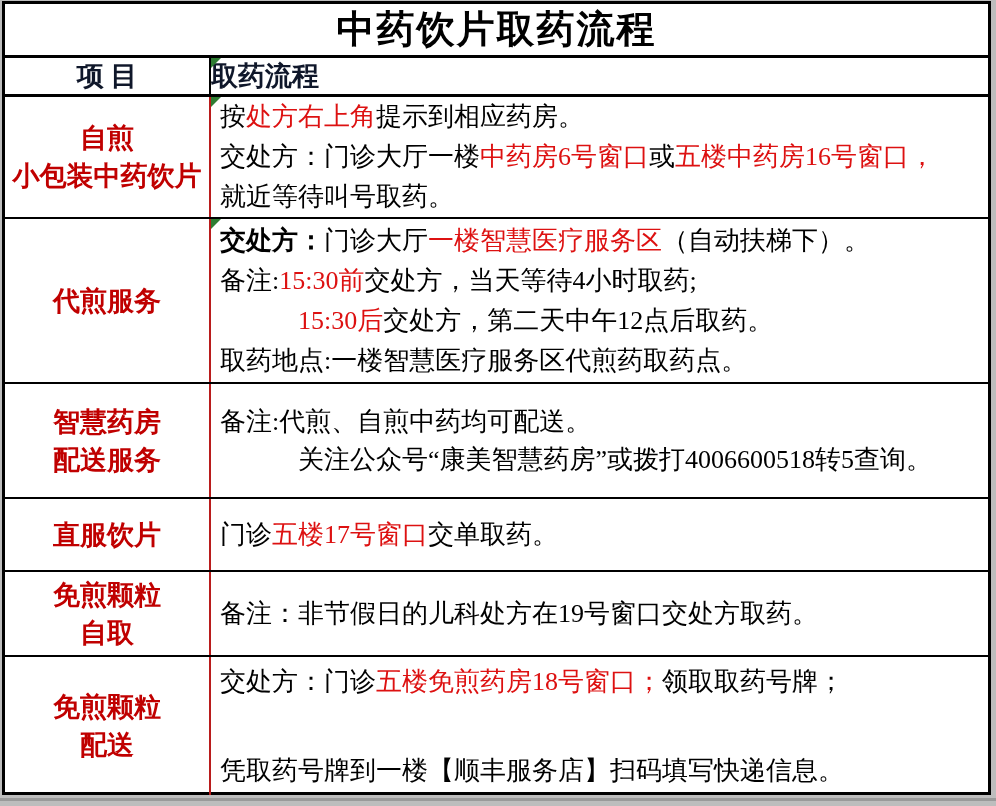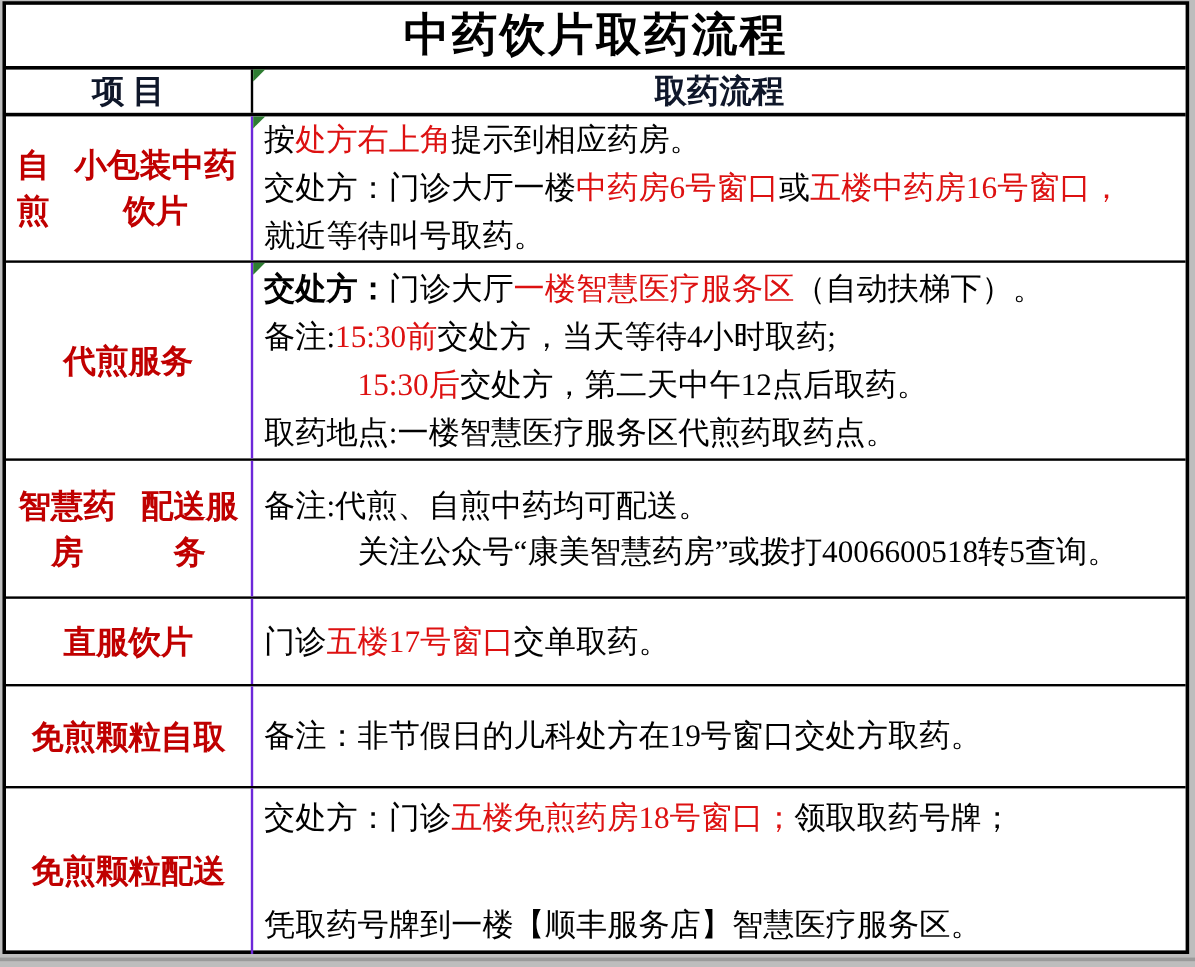--- a/index.html
+++ b/index.html
@@ -32,34 +32,34 @@
     display:flex;
     font-size:27px;font-weight:bold;color:#0f172a;
   }
   .header-left{
     width:206px;box-sizing:border-box;
     border-right:2px solid #000;
     display:flex;align-items:center;justify-content:center;
   }
   .header-right{
     flex:1;position:relative;
-    display:flex;align-items:center;justify-content:center;
+    display:flex;align-items:center;
   }
   .rows{flex:1;display:flex;flex-direction:column;}
   .row{display:flex;box-sizing:border-box;border-bottom:2px solid #000;}
   .row:nth-child(1){height:122px;}
   .row:nth-child(2){height:165px;}
   .row:nth-child(3){height:115px;}
   .row:nth-child(4){height:73px;}
   .row:nth-child(5){height:85px;}
   .row:nth-child(6){flex:1;border-bottom:none;}
   .cell-label{
     width:206px;box-sizing:border-box;
-    border-right:2px solid #6d28d9;
-    display:flex;justify-content:center;align-items:center;
+    border-right:2px solid #b91c1c;
+    display:flex;flex-direction:column;justify-content:center;align-items:center;
     color:#c00000;font-weight:bold;font-size:27px;line-height:38px;
     text-align:center;
   }
   .cell-body{
     flex:1;position:relative;box-sizing:border-box;
     display:flex;flex-direction:column;justify-content:center;
     padding:2px 6px 2px 9px;
     font-size:26px;line-height:40px;color:#000;
     white-space:nowrap;
     border-radius:22px;
@@ -147,19 +147,19 @@
             <div class="line"><span>备注：非节假日的儿科处方在19号窗口交处方取药。</span></div>
           </div>
         </div>
         <div class="row">
           <div class="cell-label">
             <div>免煎颗粒</div>
             <div>配送</div>
           </div>
           <div class="cell-body">
             <div class="line"><span>交处方：门诊</span><span class="red">五楼免煎药房18号窗口；</span><span>领取取药号牌；</span></div>
-            <div class="line"><span>凭取药号牌到一楼【顺丰服务店】智慧医疗服务区。</span></div>
+            <div class="line"><span>凭取药号牌到一楼【顺丰服务店】扫码填写快递信息。</span></div>
           </div>
         </div>
       </div>
   </div>
   <div class="below-strip"></div>
 </div>
 
 </body></html>

